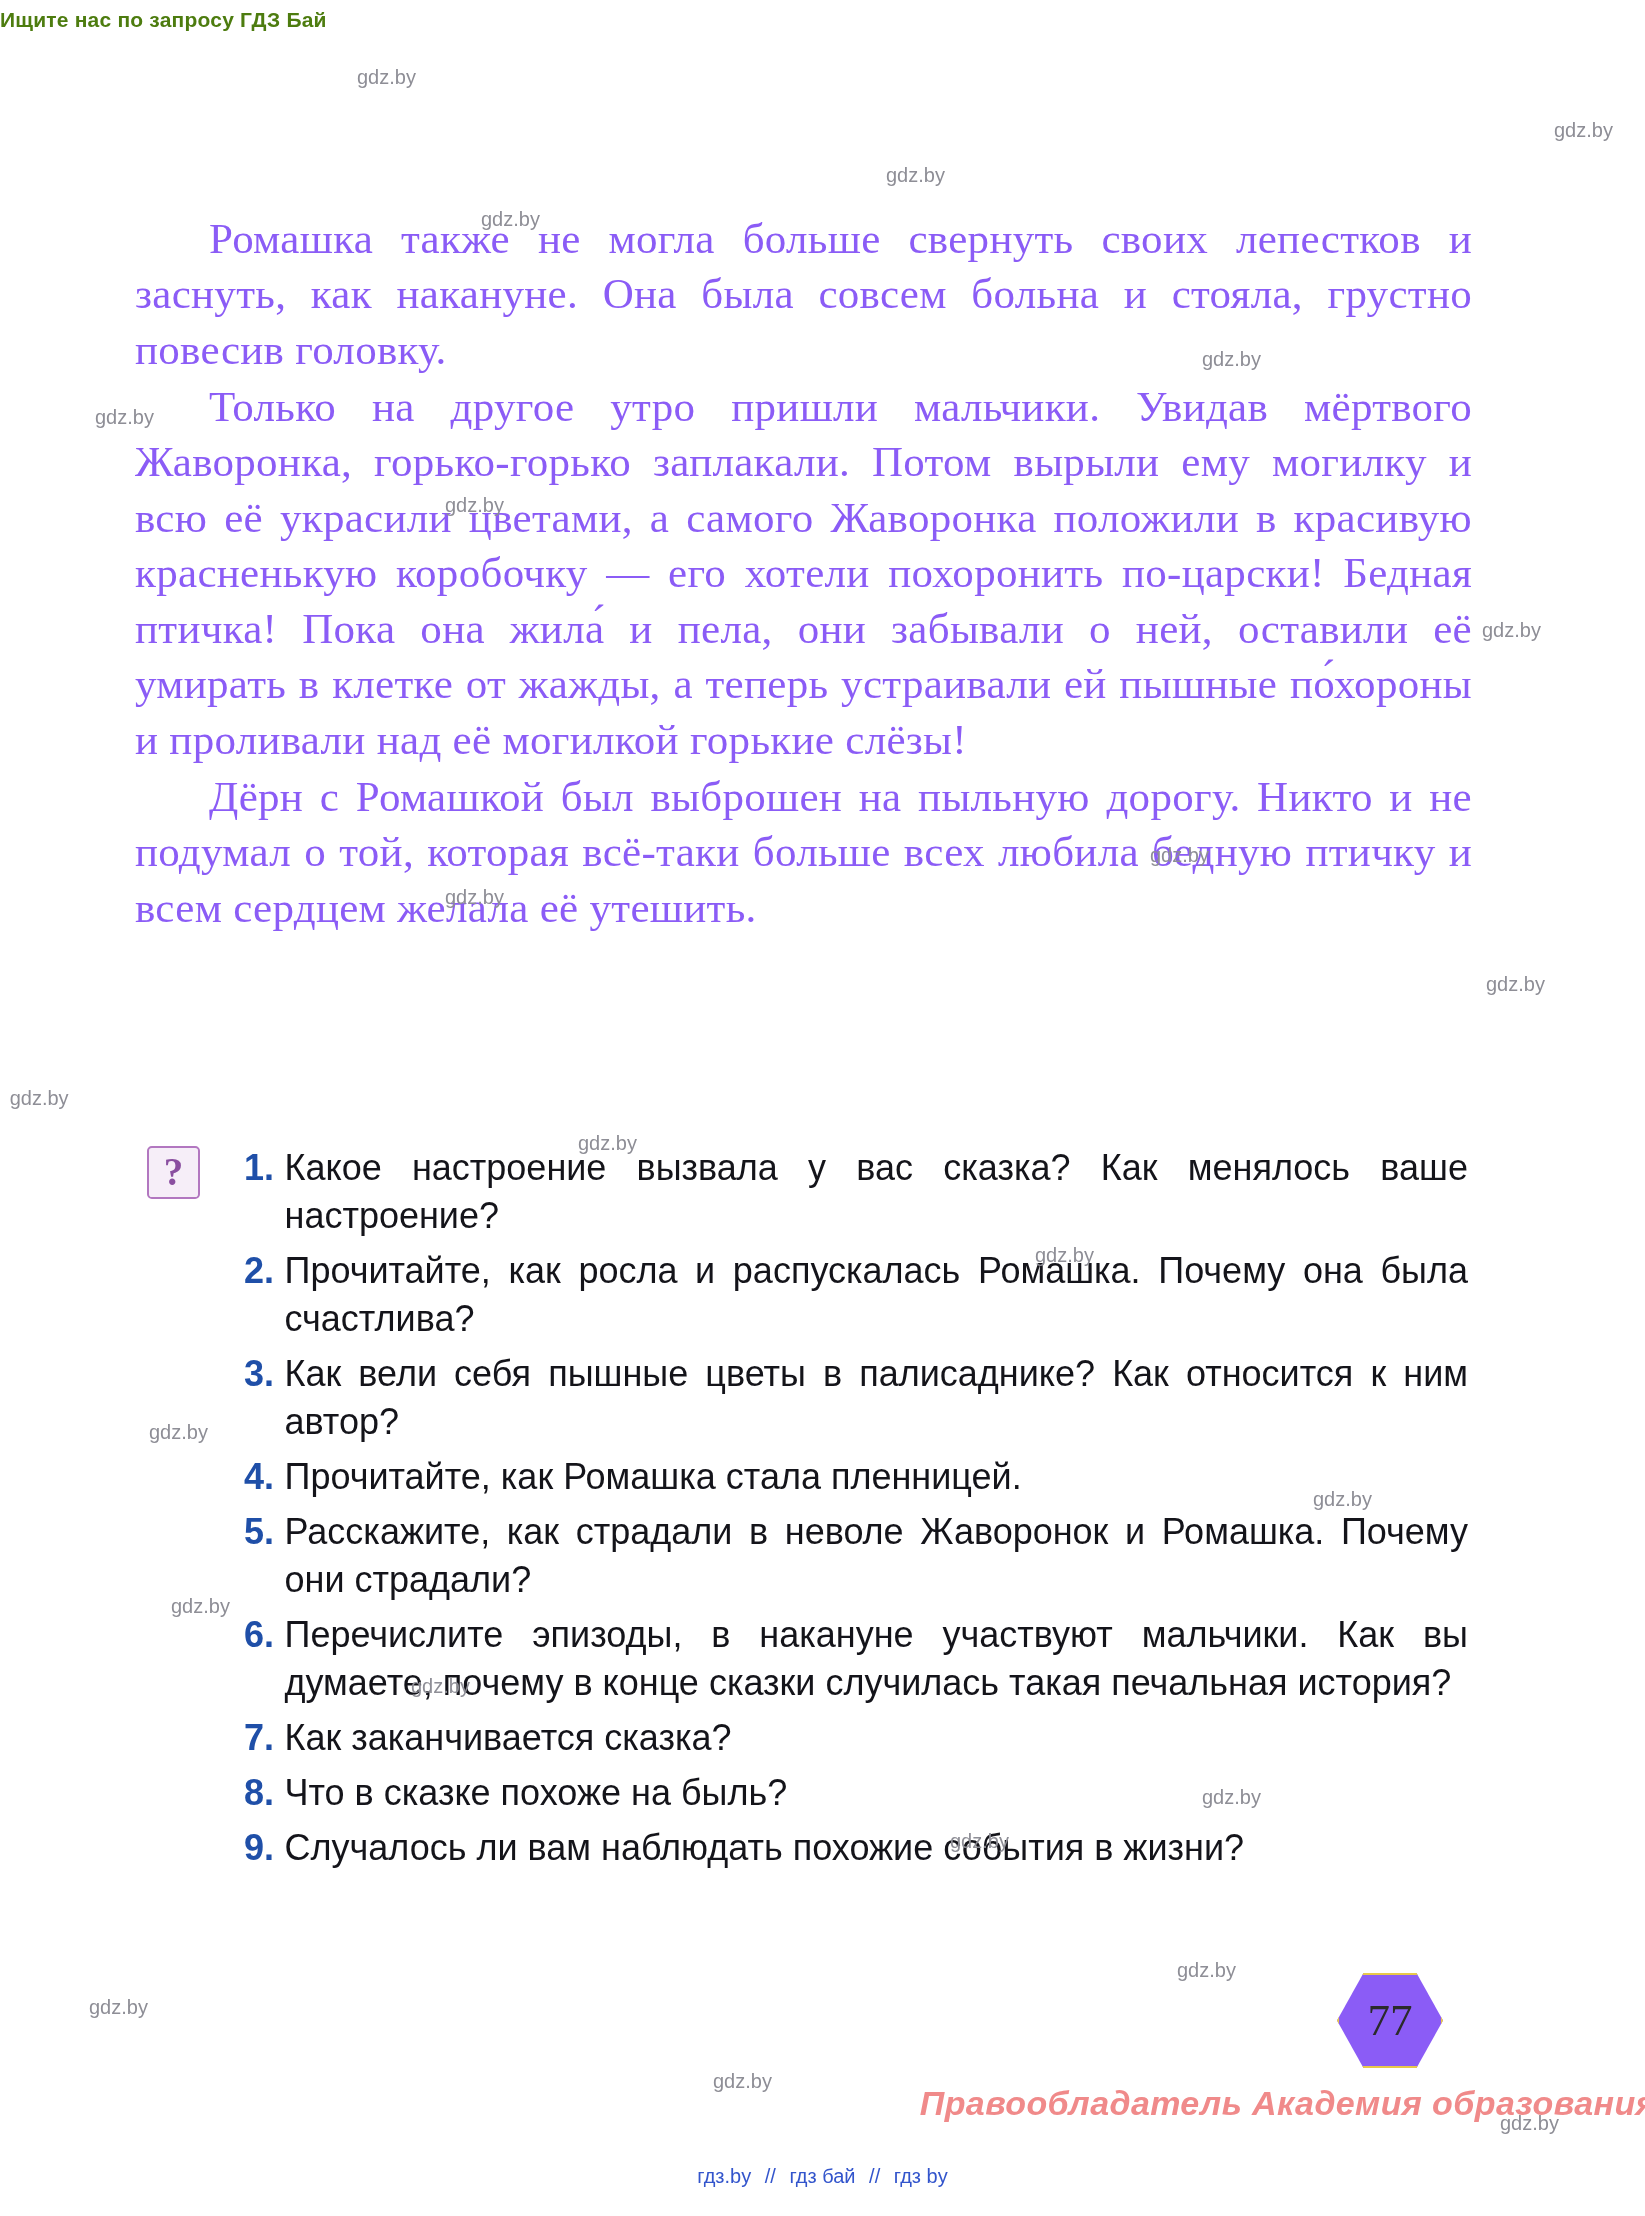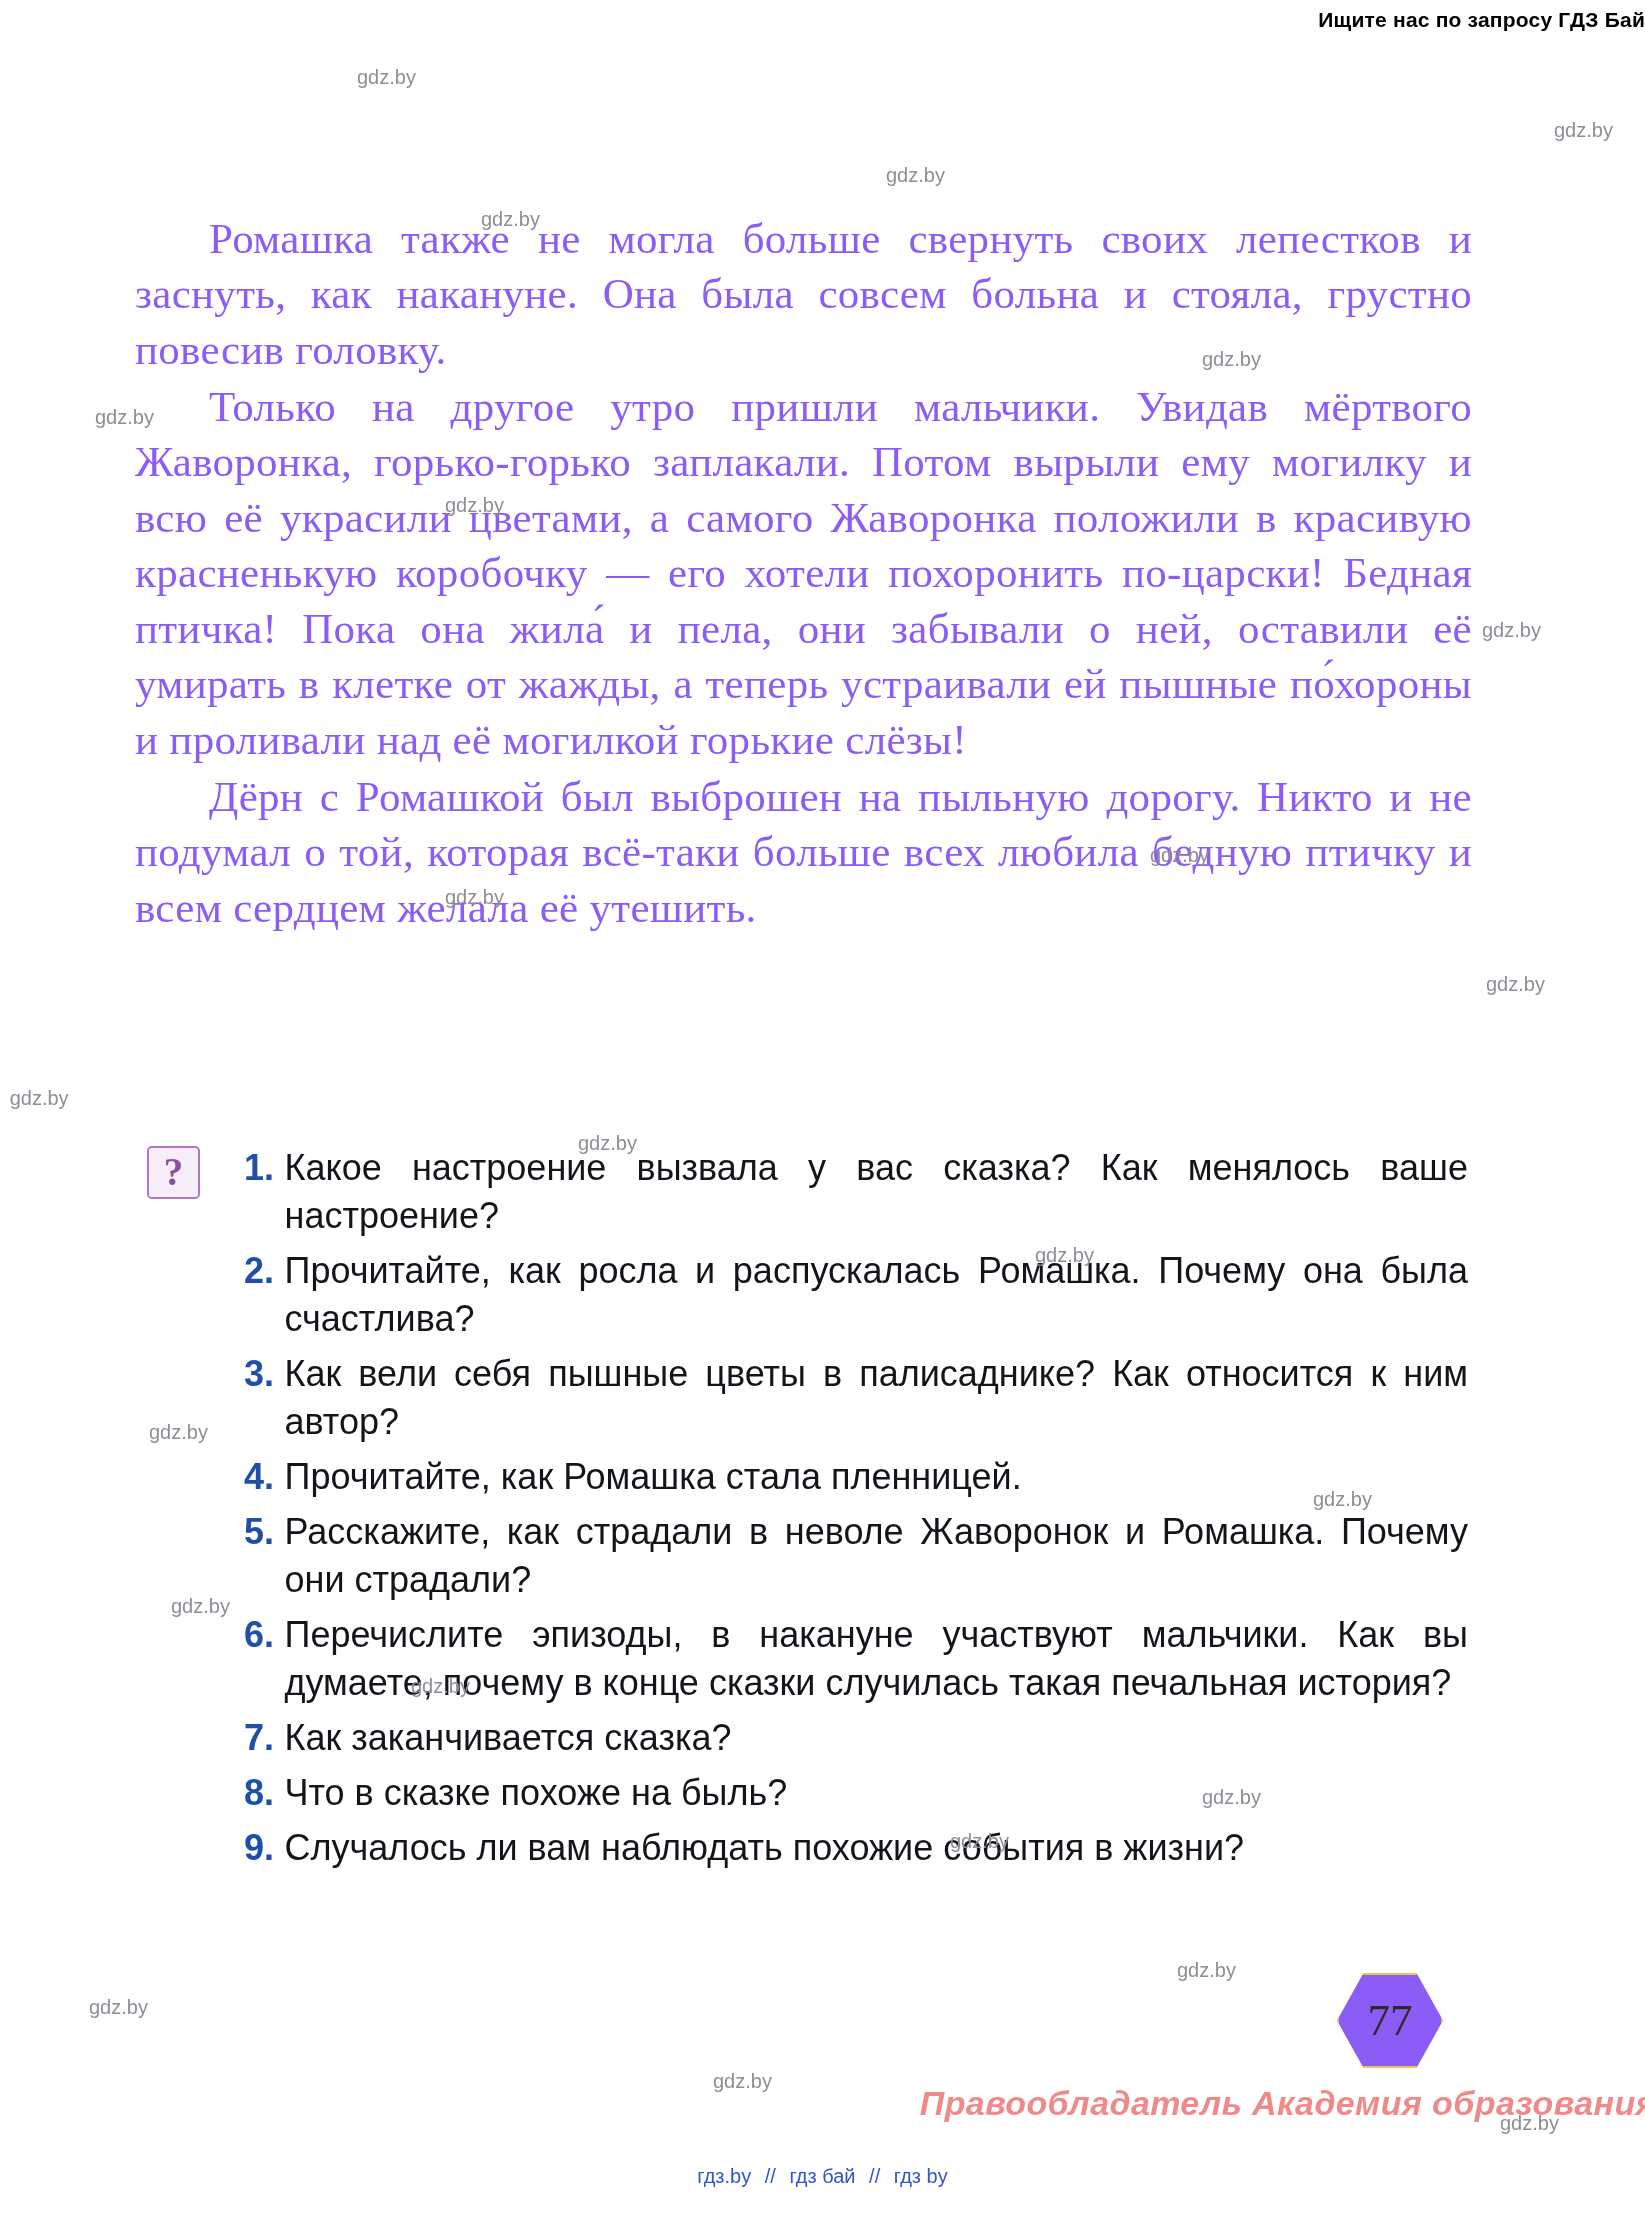--- a/index.html
+++ b/index.html
@@ -14,25 +14,25 @@
     overflow: hidden;
     font-family: "Liberation Sans", sans-serif;
   }
 
   
   .top-banner {
     position: absolute;
     top: 8px;
     left: 0;
     width: 100%;
-    text-align: right;
+    text-align: left;
     font-family: "Liberation Sans", sans-serif;
     font-size: 21px;
     font-weight: bold;
-    color: #000000;
+    color: #4d7c0f;
     letter-spacing: 0.2px;
   }
 
   
   .page {
     position: absolute;
     top: 0;
     left: 0;
     width: 1645px;
     height: 2216px;

